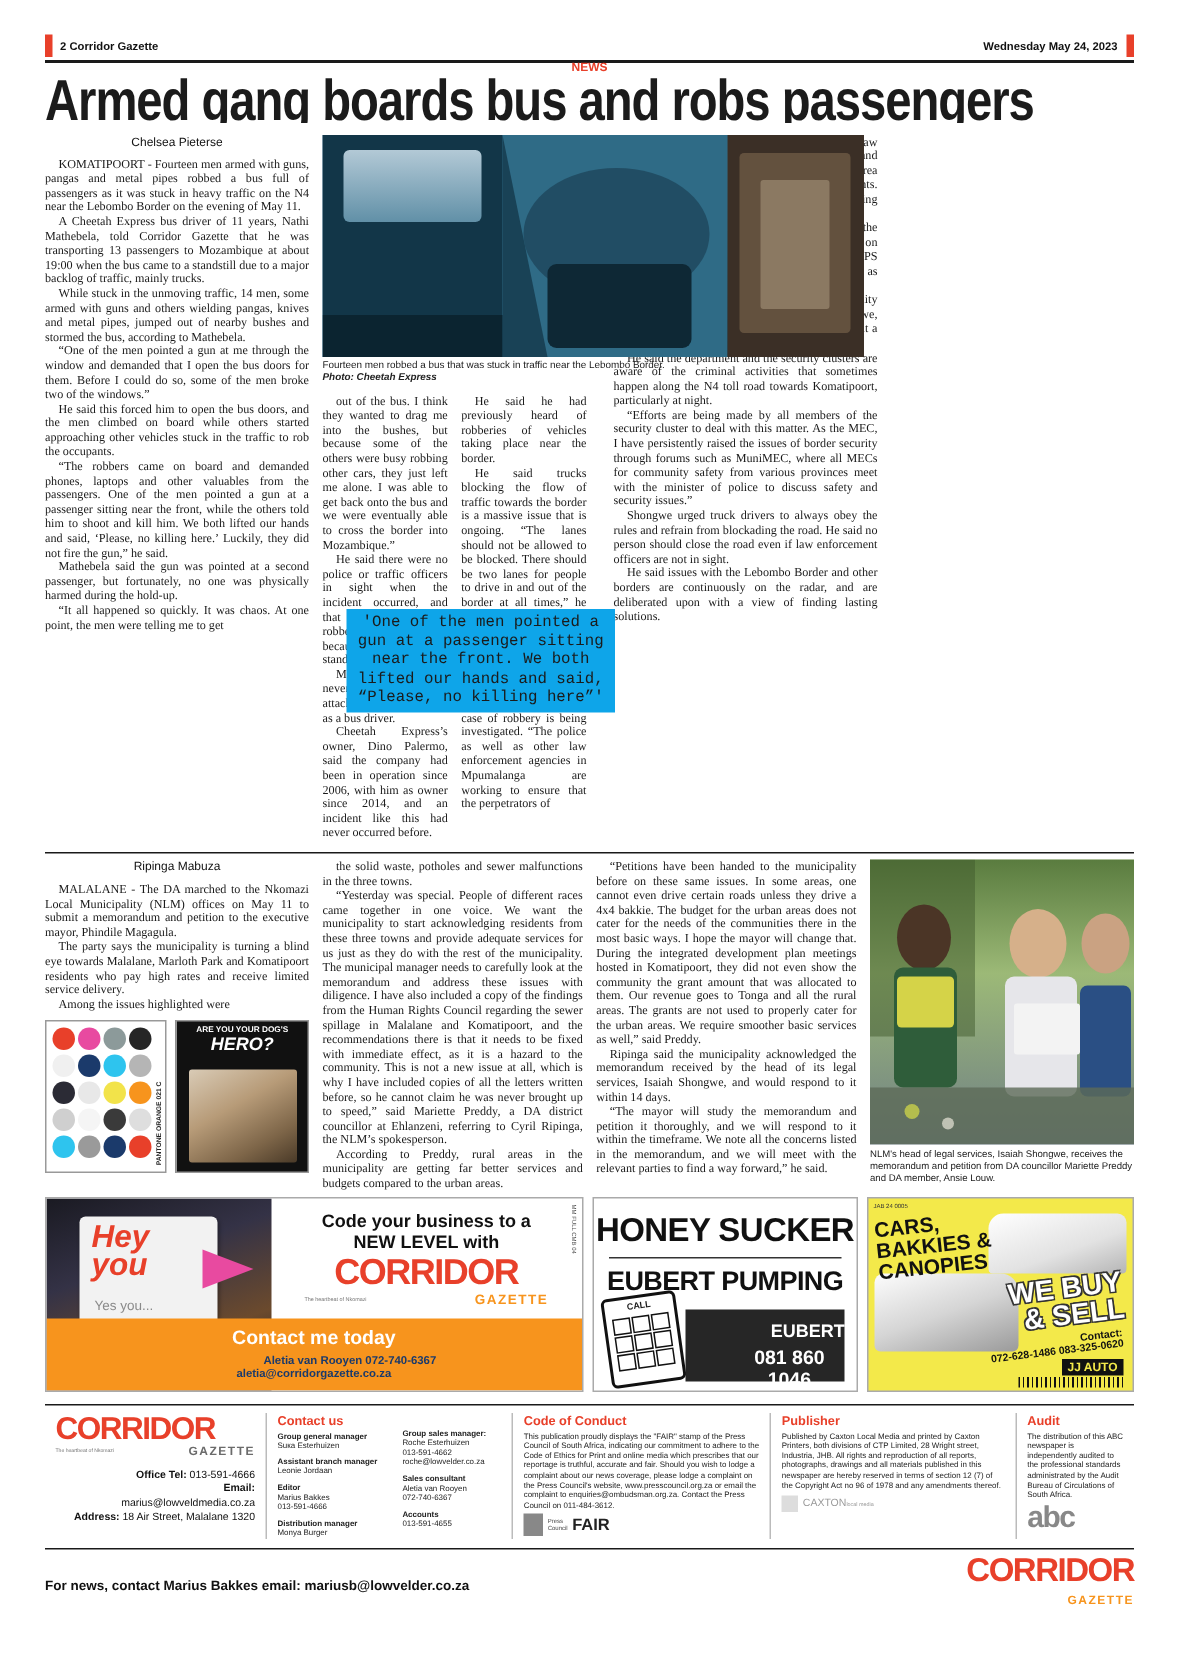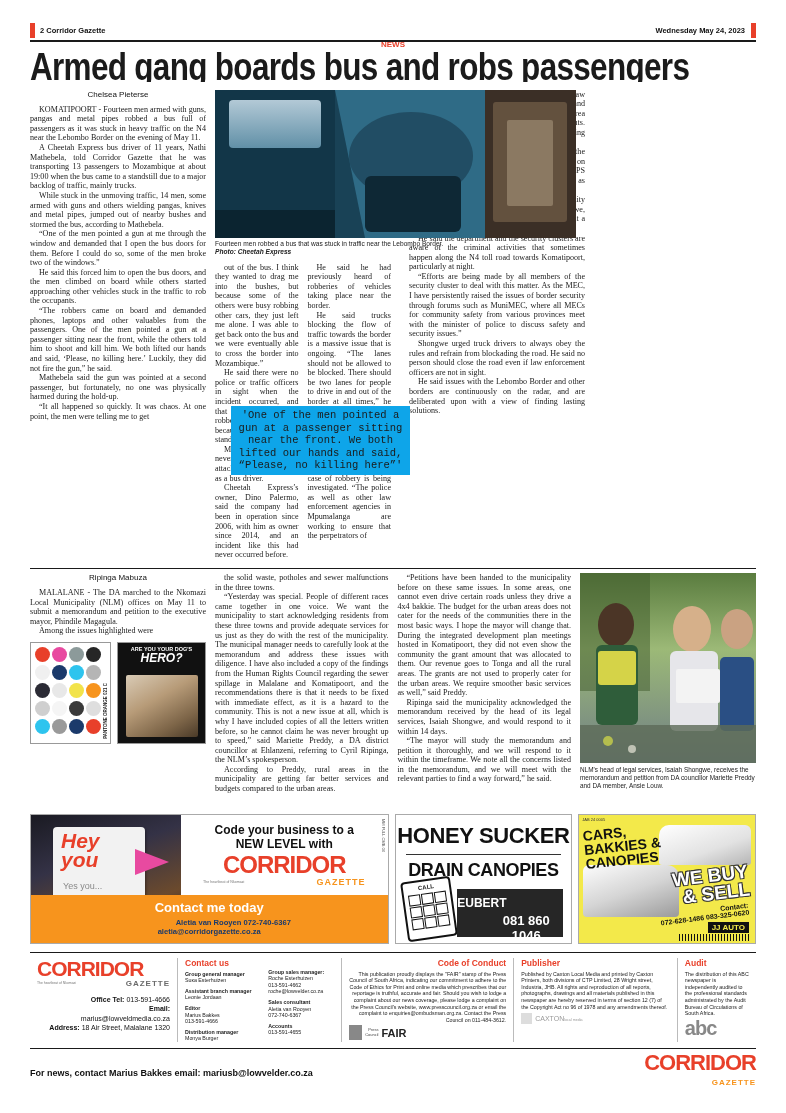--- a/index.html
+++ b/index.html
@@ -48,21 +48,21 @@
   .vtext{position:absolute;right:2px;bottom:4px;writing-mode:vertical-rl;transform:rotate(180deg);font-family:"Liberation Sans",sans-serif;font-size:4.5px;color:#222;font-weight:bold;}
   .dogad{width:88px;height:100px;background:#111;position:relative;overflow:hidden;}
   .dogad .t1{font-family:"Liberation Sans",sans-serif;font-size:5.5px;color:#fff;text-align:center;margin-top:3px;font-weight:bold;}
   .dogad .t2{font-family:"Liberation Sans",sans-serif;font-size:12px;color:#fff;text-align:center;font-weight:bold;font-style:italic;line-height:13px;}
   .dogimg{position:absolute;left:8px;top:32px;width:72px;height:62px;background:linear-gradient(150deg,#d9cbb6 0%,#b79b78 40%,#7d6548 75%,#4a3a28 100%);border-radius:2px;}
 
   
   .photo2{width:100%;height:190px;background:linear-gradient(170deg,#5a7c3f 0%,#8ba85f 25%,#cbd3c6 55%,#6d7e86 100%);position:relative;overflow:hidden;}
 
   
-  .adrow{display:flex;gap:6px;margin-top:20px;height:130px;}
+  .adrow{display:flex;gap:6px;margin-top:4px;height:130px;}
   .ad1{width:357px;border:1px solid #aaa;position:relative;background:#fff;overflow:hidden;}
   .ad1 .left{position:absolute;left:0;top:0;width:150px;height:100%;background:linear-gradient(160deg,#1a1a22 0%,#343246 35%,#6b4a2d 70%,#1d1c24 100%);}
   .ad1 .card{position:absolute;left:22px;top:12px;width:92px;height:78px;background:#f2f2f2;border-radius:4px;box-shadow:1px 2px 3px rgba(0,0,0,.4);}
   .ad1 .hey{position:absolute;left:30px;top:16px;font-family:"Liberation Sans",sans-serif;font-weight:bold;font-style:italic;font-size:21px;color:#e8402a;line-height:19px;}
   .ad1 .yesyou{position:absolute;left:32px;top:66px;font-family:"Liberation Sans",sans-serif;font-size:9px;color:#8a8a8a;}
   .ad1 .mega{position:absolute;left:104px;top:34px;width:0;height:0;border-top:13px solid transparent;border-bottom:13px solid transparent;border-left:34px solid #e84aa0;}
   .ad1 .right{position:absolute;left:150px;top:0;right:0;height:100%;}
   .ad1 .rt1{font-family:"Liberation Sans",sans-serif;font-size:12px;font-weight:bold;text-align:center;margin-top:8px;color:#111;}
   .ad1 .rt2{font-family:"Liberation Sans",sans-serif;font-size:12px;font-weight:bold;font-style:italic;text-align:center;color:#f7941d;}
   .ad1 .rt2 span{color:#111;font-style:normal;}
@@ -74,21 +74,21 @@
   .ad1 .obar .c1{font-family:"Liberation Sans",sans-serif;font-size:13px;font-weight:bold;color:#fff;text-align:center;margin-top:5px;}
   .ad1 .obar .c2{font-family:"Liberation Sans",sans-serif;font-size:7.6px;font-weight:bold;color:#1b3a6b;text-align:center;margin-top:3px;padding-left:48px;}
   .ad1 .obar .c3{font-family:"Liberation Sans",sans-serif;font-size:7.6px;font-weight:bold;color:#1b3a6b;text-align:center;}
   .ad1 .vcode{position:absolute;right:2px;top:4px;writing-mode:vertical-rl;font-family:"Liberation Sans",sans-serif;font-size:4px;color:#555;}
 
   .ad2{width:176px;border:1px solid #aaa;background:#fff;position:relative;}
   .ad2 .h1t{font-family:"Liberation Sans",sans-serif;font-weight:bold;font-size:22px;text-align:center;margin-top:8px;color:#111;letter-spacing:-0.4px;}
   .ad2 .divline{height:1px;background:#333;margin:5px 10px;}
   .ad2 .h2t{font-family:"Liberation Sans",sans-serif;font-weight:bold;font-size:18px;text-align:center;color:#111;letter-spacing:-0.4px;}
   .ad2 .blackbox{position:absolute;right:8px;bottom:6px;width:106px;height:48px;background:#262626;}
-  .ad2 .blackbox .n1{font-family:"Liberation Sans",sans-serif;font-weight:bold;font-size:12px;color:#fff;text-align:left;margin-top:7px;}
+  .ad2 .blackbox .n1{font-family:"Liberation Sans",sans-serif;font-weight:bold;font-size:12px;color:#fff;text-align:right;margin-top:7px;}
   .ad2 .blackbox .n2{font-family:"Liberation Sans",sans-serif;font-weight:bold;font-size:13px;color:#fff;text-align:center;margin-top:3px;padding-left:32px;}
   .ad2 .phone{position:absolute;left:8px;bottom:4px;width:46px;height:56px;background:#fff;border:2px solid #111;border-radius:4px;transform:rotate(-8deg);}
   .ad2 .phone .lbl{font-family:"Liberation Sans",sans-serif;font-size:6px;font-weight:bold;text-align:center;margin-top:3px;}
   .ad2 .keys{display:grid;grid-template-columns:repeat(3,12px);gap:1px;margin:3px auto 0;width:38px;}
   .ad2 .keys div{height:9px;border:1px solid #111;}
 
   .ad3{width:176px;border:1px solid #aaa;background:#f3e94a;position:relative;overflow:hidden;}
   .ad3 .code{font-family:"Liberation Sans",sans-serif;font-size:4px;color:#333;margin:2px 0 0 3px;}
   .ad3 .t{position:absolute;left:5px;top:10px;font-family:"Liberation Sans",sans-serif;font-weight:bold;font-size:14px;color:#111;line-height:14px;transform:rotate(-6deg);}
   .ad3 .wb{position:absolute;right:6px;top:52px;font-family:"Liberation Sans",sans-serif;font-weight:bold;font-size:19px;color:#fff;line-height:18px;text-align:right;transform:rotate(-7deg);text-shadow:1px 1px 0 #333,-1px -1px 0 #333,1px -1px 0 #333,-1px 1px 0 #333;}
@@ -221,20 +221,21 @@
     </div>
   </div>
 
   <div class="rule-thin" style="margin-top:8px;"></div>
 
   <div class="cols4" style="margin-top:4px;">
 
     <div class="col">
       <div class="byline">Ripinga Mabuza</div>
       <p class="body">MALALANE - The DA marched to the Nkomazi Local Municipality (NLM) offices on May 11 to submit a memorandum and petition to the executive mayor, Phindile Magagula.</p>
+      <p class="body">The party says the municipality is turning a blind eye towards Malalane, Marloth Park and Komatipoort residents who pay high rates and receive limited service delivery.</p>
       <p class="body">Among the issues highlighted were</p>
 
       <div class="miniads">
         <div class="miniad dotsad">
           <div class="dotgrid">
             <div class="dot" style="background:#e8402a"></div>
             <div class="dot" style="background:#e84aa0"></div>
             <div class="dot" style="background:#8c9a9a"></div>
             <div class="dot" style="background:#262626"></div>
             <div class="dot" style="background:#f0f0f0"></div>
@@ -332,21 +333,21 @@
         <div class="c1">Contact me today</div>
         <div class="c2">Aletia van Rooyen 072-740-6367</div>
         <div class="c3">aletia@corridorgazette.co.za</div>
       </div>
       <div class="vcode">MM FULL CMB 04</div>
     </div>
 
     <div class="ad2">
       <div class="h1t">HONEY SUCKER</div>
       <div class="divline"></div>
-      <div class="h2t">DRAIN CANOPIES</div>
+      <div class="h2t">EUBERT PUMPING</div>
       <div class="phone">
         <div class="lbl">CALL</div>
         <div class="keys">
           <div></div>
               <div></div>
               <div></div>
           <div></div>
               <div></div>
               <div></div>
           <div></div>
@@ -424,21 +425,21 @@
       <div class="ftxt">roche@lowvelder.co.za</div>
       <div style="height:4px"></div>
       <div class="ftxt b">Sales consultant</div>
       <div class="ftxt">Aletia van Rooyen</div>
       <div class="ftxt">072-740-6367</div>
       <div style="height:4px"></div>
       <div class="ftxt b">Accounts</div>
       <div class="ftxt">013-591-4655</div>
     </div>
 
-    <div class="fcol b-left" style="width:186px;text-align:right;">
+    <div class="fcol b-left" style="width:186px;">
       <div class="fhead">Code of Conduct</div>
       <div class="ftxt">This publication proudly displays the "FAIR" stamp of the Press Council of South Africa, indicating our commitment to adhere to the Code of Ethics for Print and online media which prescribes that our reportage is truthful, accurate and fair. Should you wish to lodge a complaint about our news coverage, please lodge a complaint on the Press Council's website, www.presscouncil.org.za or email the complaint to enquiries@ombudsman.org.za. Contact the Press Council on 011-484-3612.</div>
       <div class="fairbox">
         <div class="pcicon"></div>
         <div class="pctext">
           <span>Press</span><br>
           <span>Council</span>
         </div>
         <div class="fair">FAIR</div>
       </div>

